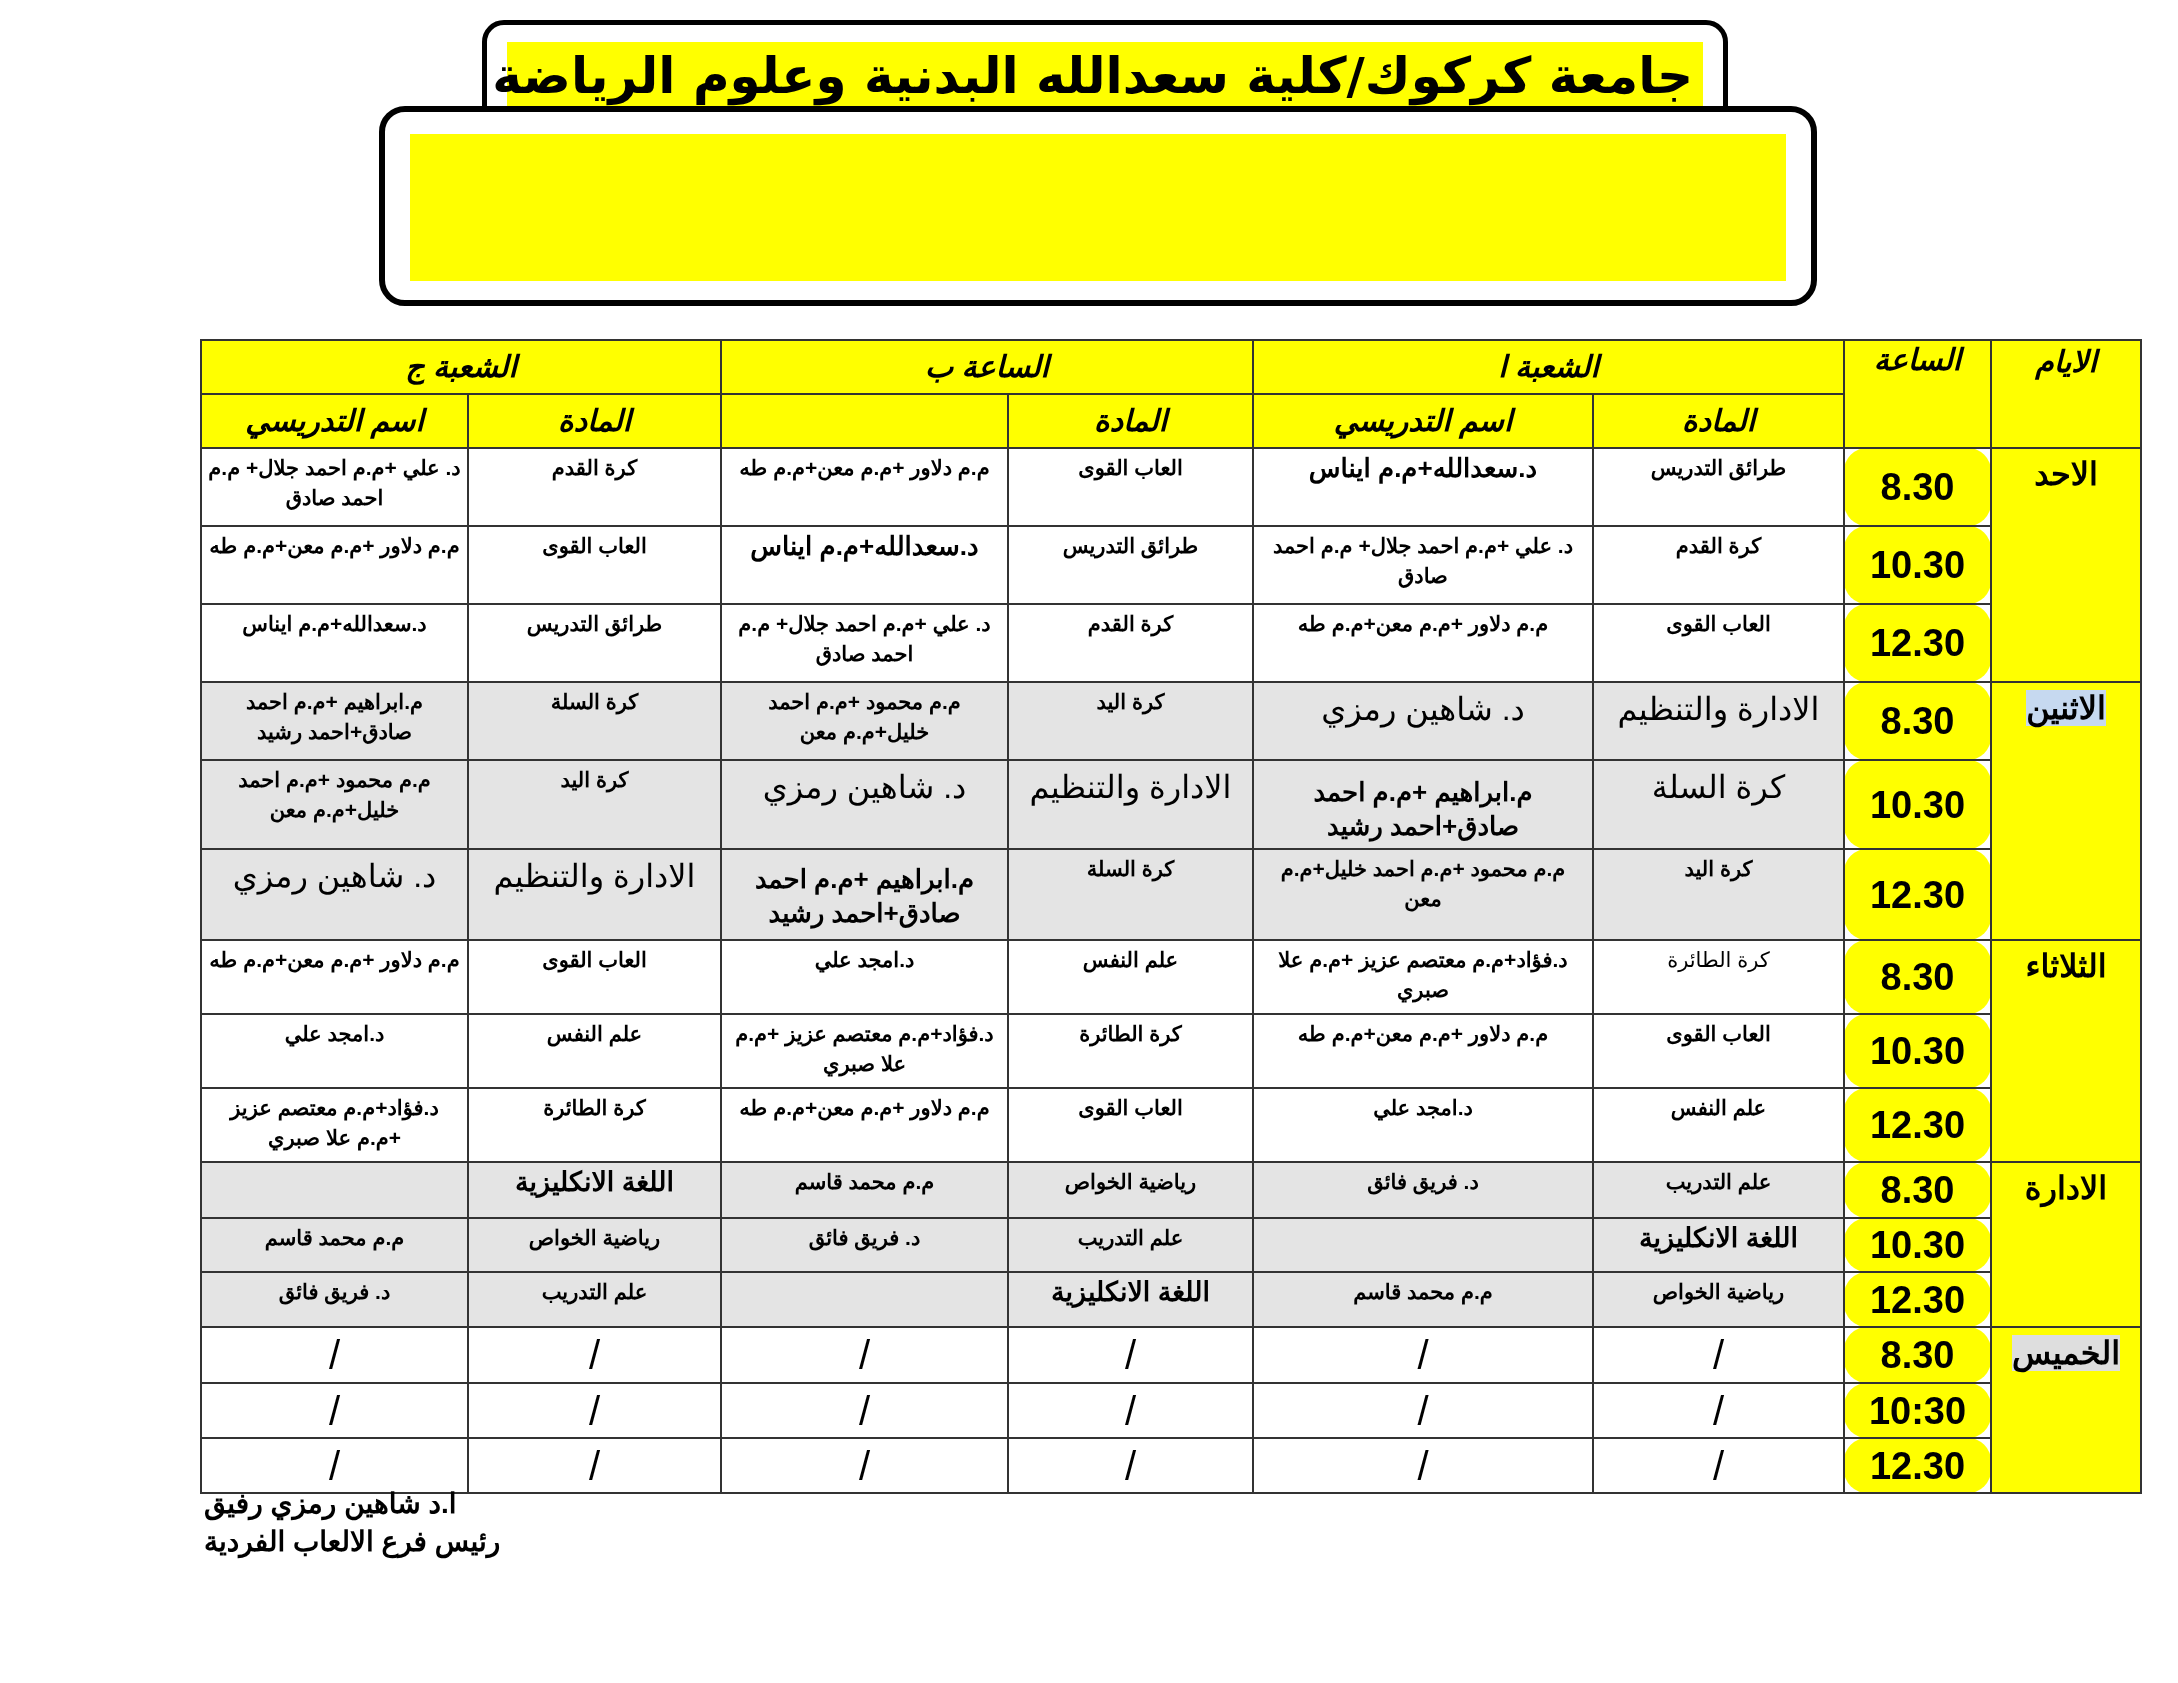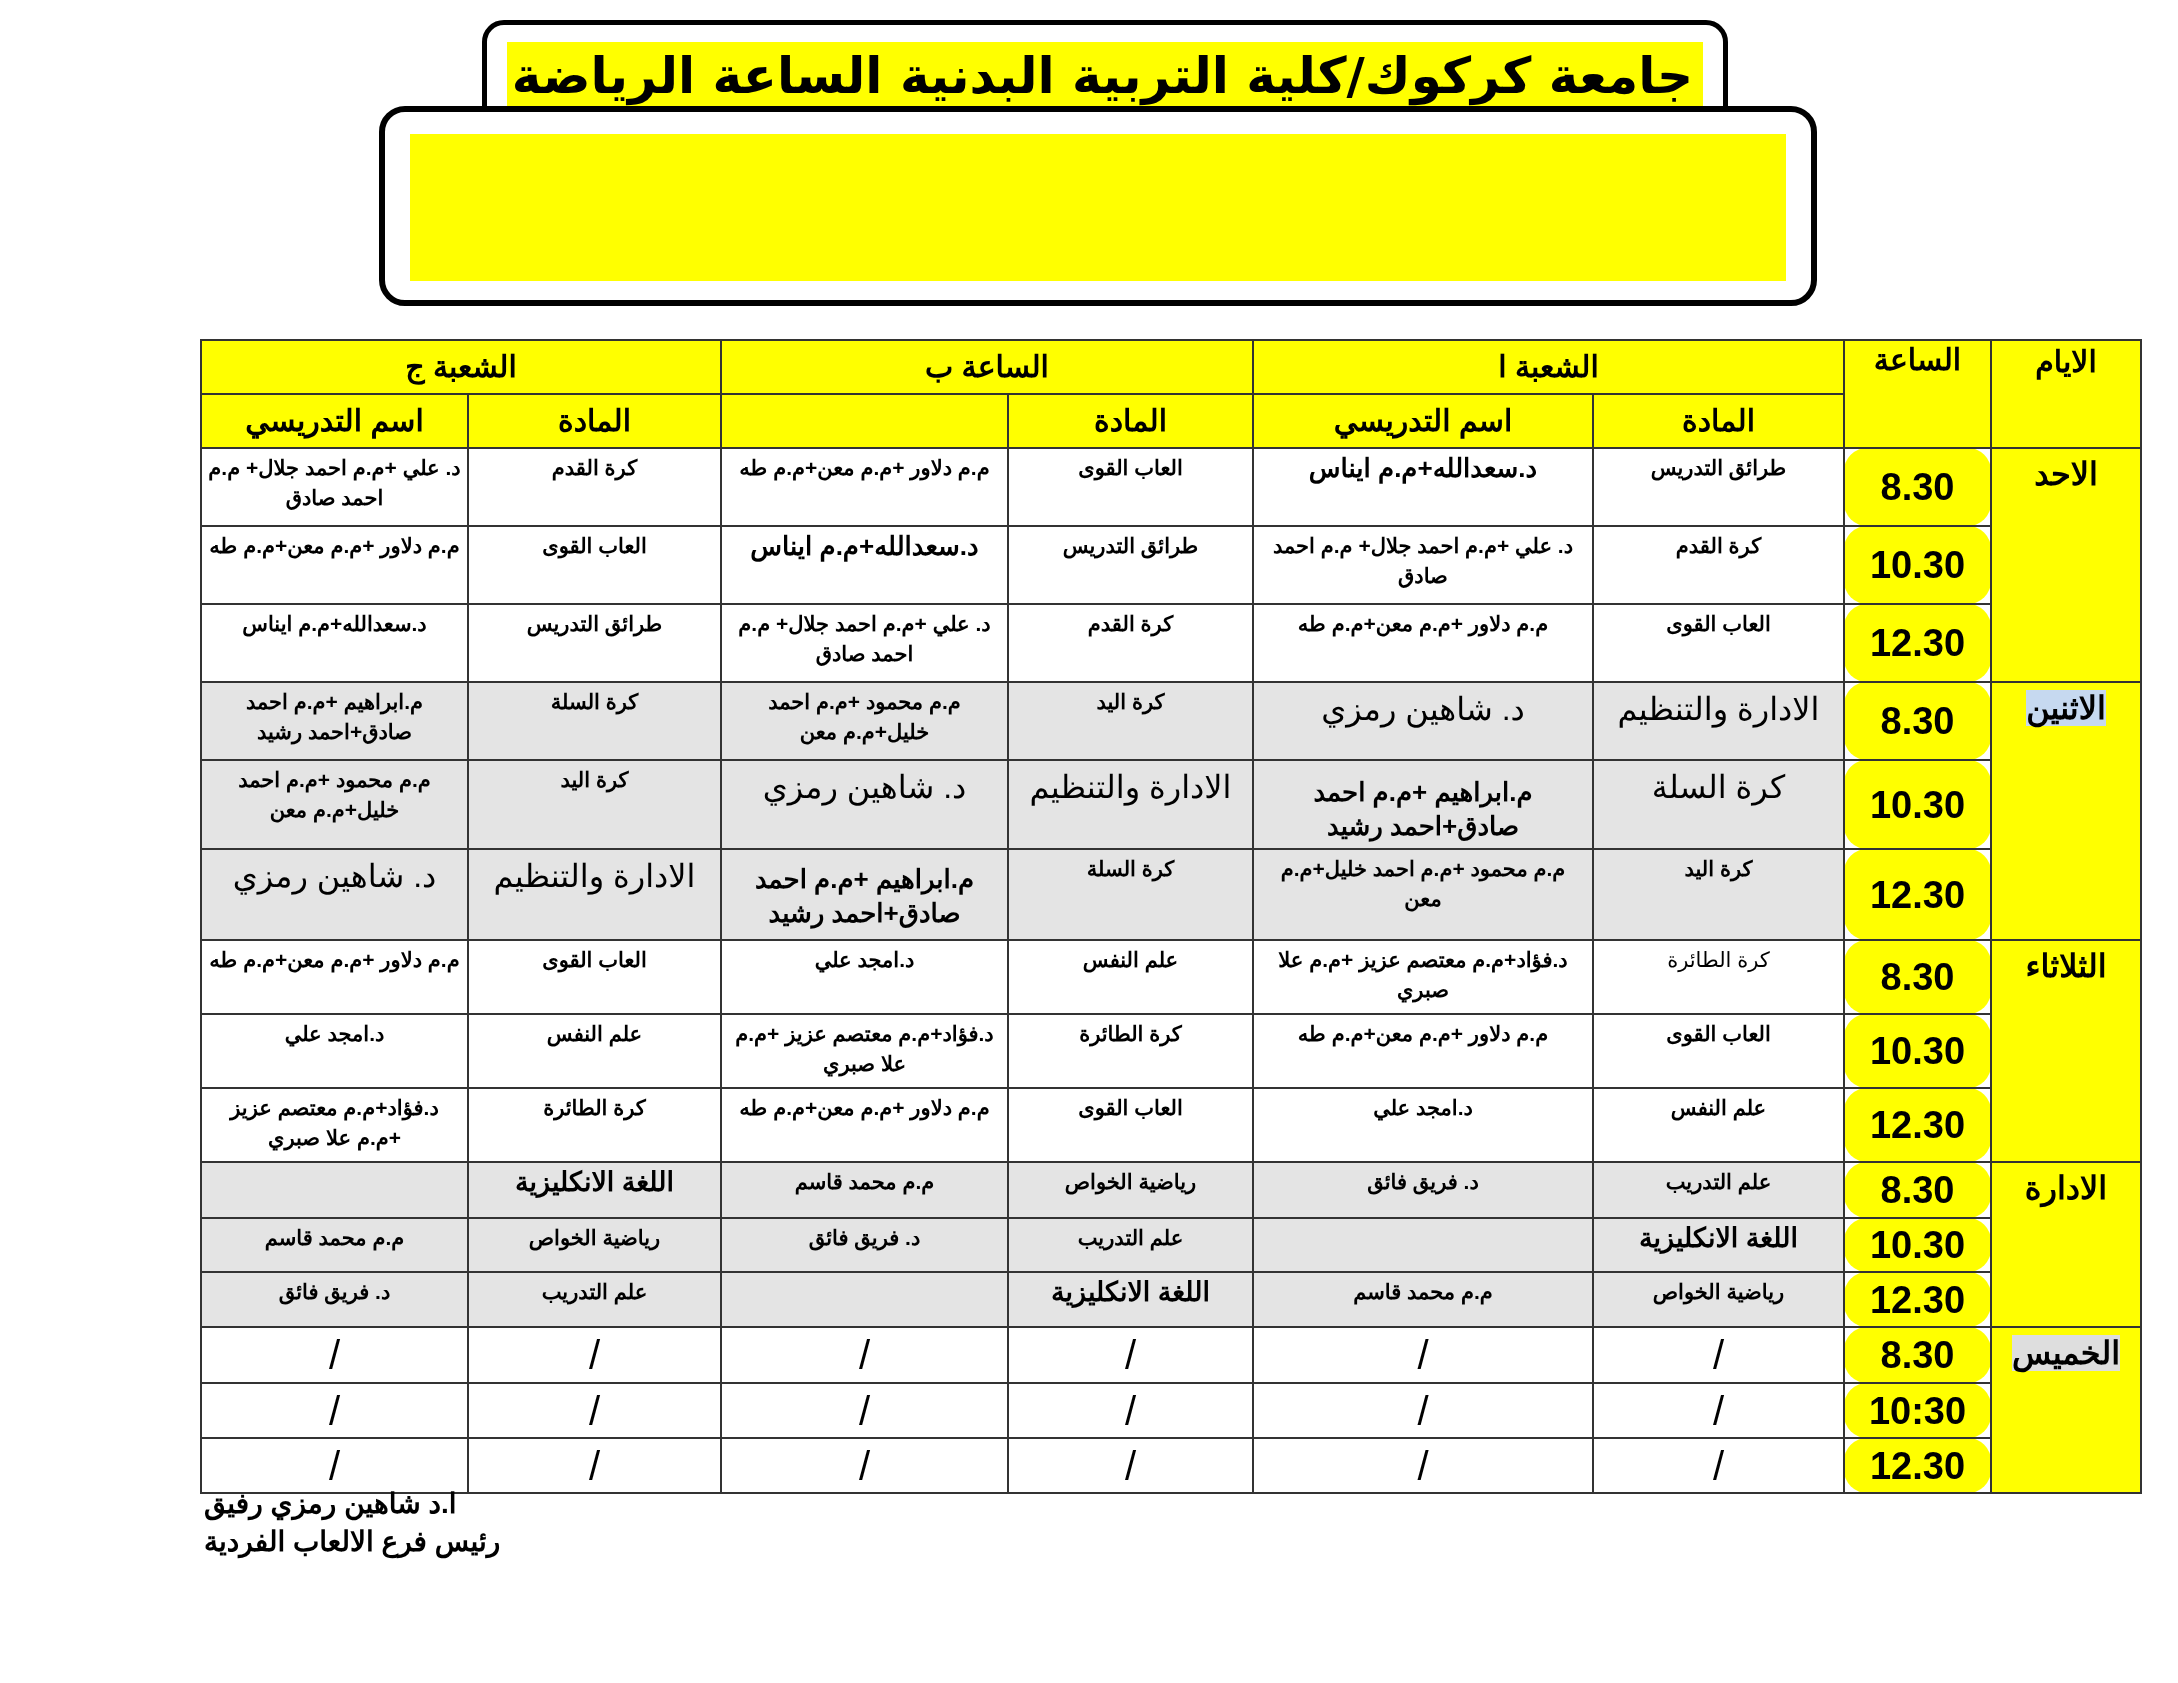--- a/index.html
+++ b/index.html
@@ -19,42 +19,42 @@
                 font-weight: bold; direction: rtl; white-space: nowrap; letter-spacing: -1px; }
     .box2 .t2 { position: absolute; left: 0; right: 0; top: 104px; text-align: center; font-size: 48px;
                 font-weight: bold; font-family: "Liberation Sans", sans-serif; }
 
     
     table.sched { position: absolute; left: 200px; top: 339px; border-collapse: collapse;
                   direction: rtl; table-layout: fixed; }
     table.sched td { border: 2px solid #333; padding: 0; text-align: center; vertical-align: top;
                      font-family: "Liberation Sans", sans-serif; font-weight: bold; font-size: 21px;
                      line-height: 30px; overflow: hidden; }
-    table.sched tr.h td { background: #ffff00; font-size: 30px; height: 52px; vertical-align: middle; }
+    table.sched tr.h td { background: #ffff00; font-size: 30px; height: 52px; vertical-align: middle; font-style: italic; }
     td.day { background: #ffff00; font-size: 32px !important; padding-top: 10px !important; }
     td.time { background: #ffff00; font-size: 38px !important; vertical-align: middle !important; border-radius: 23px; }
     td.g { background: #e4e4e4; margin-left: 8px; }
     td.w { background: #ffffff; }
     td.big { font-weight: normal !important; font-size: 32px !important; line-height: 44px !important; }
     td.mid { font-size: 26px !important; }
     td.eng { font-size: 27px !important; }
     td.slash { font-size: 40px !important; font-weight: normal !important; vertical-align: middle !important; }
     .cell { padding: 4px 6px 0 6px; }
     .hl-blue { background: #c6d9f0; }
     .hl-grey { background: #dedede; }
 
     .sign { position: absolute; left: 204px; top: 1485px; direction: rtl; text-align: left;
             font-family: "Liberation Sans", sans-serif; font-weight: bold; font-size: 28px; line-height: 38px; }
   </style>
 </head>
 <body>
 
 <div class="box1">
   <div class="yellow"></div>
-  <div class="t">جامعة كركوك/كلية التربية البدنية الساعة الرياضة</div>
+  <div class="t">جامعة كركوك/كلية سعدالله البدنية وعلوم الرياضة</div>
 </div>
 <div class="box2">
   <div class="yellow"></div>
 </div>
 
 <table class="sched">
   <colgroup>
     <col style="width:150px">
       <col style="width:147px">
     <col style="width:251px">

